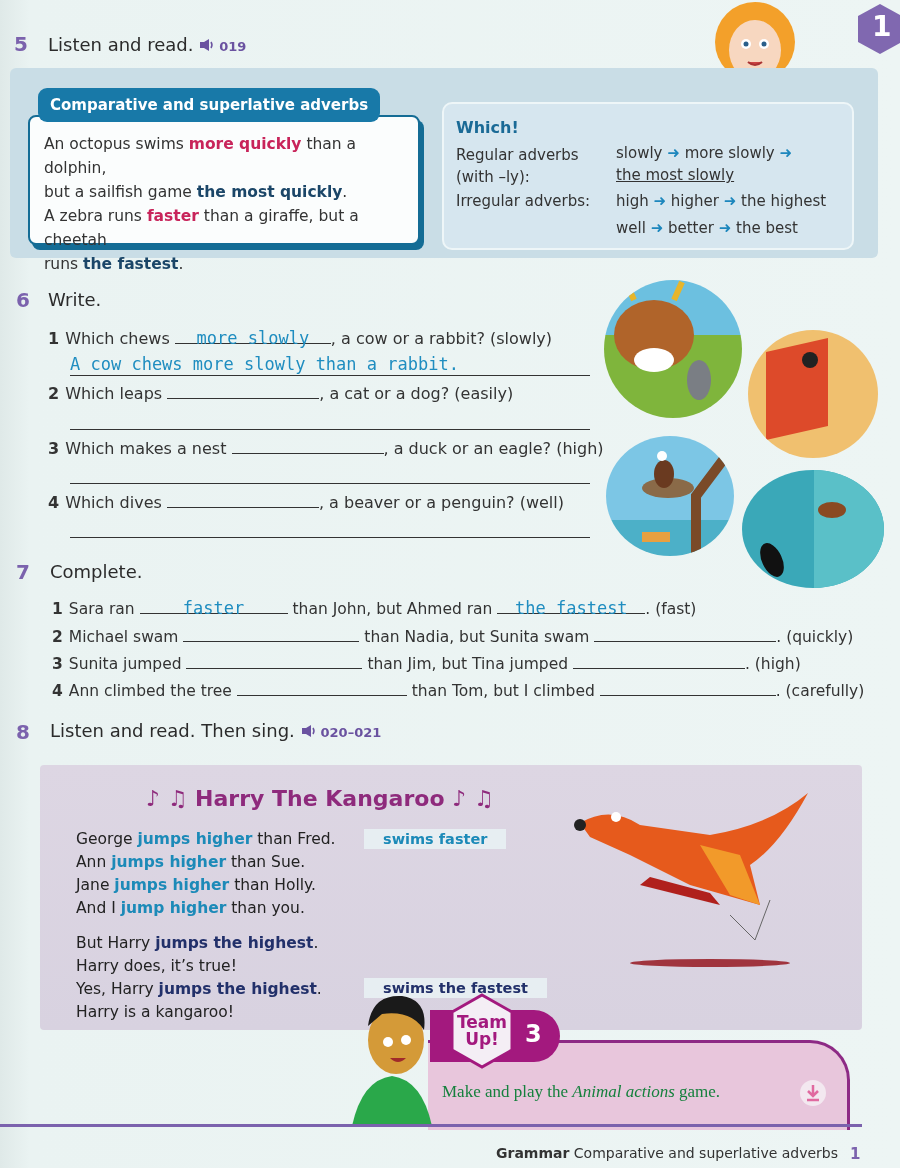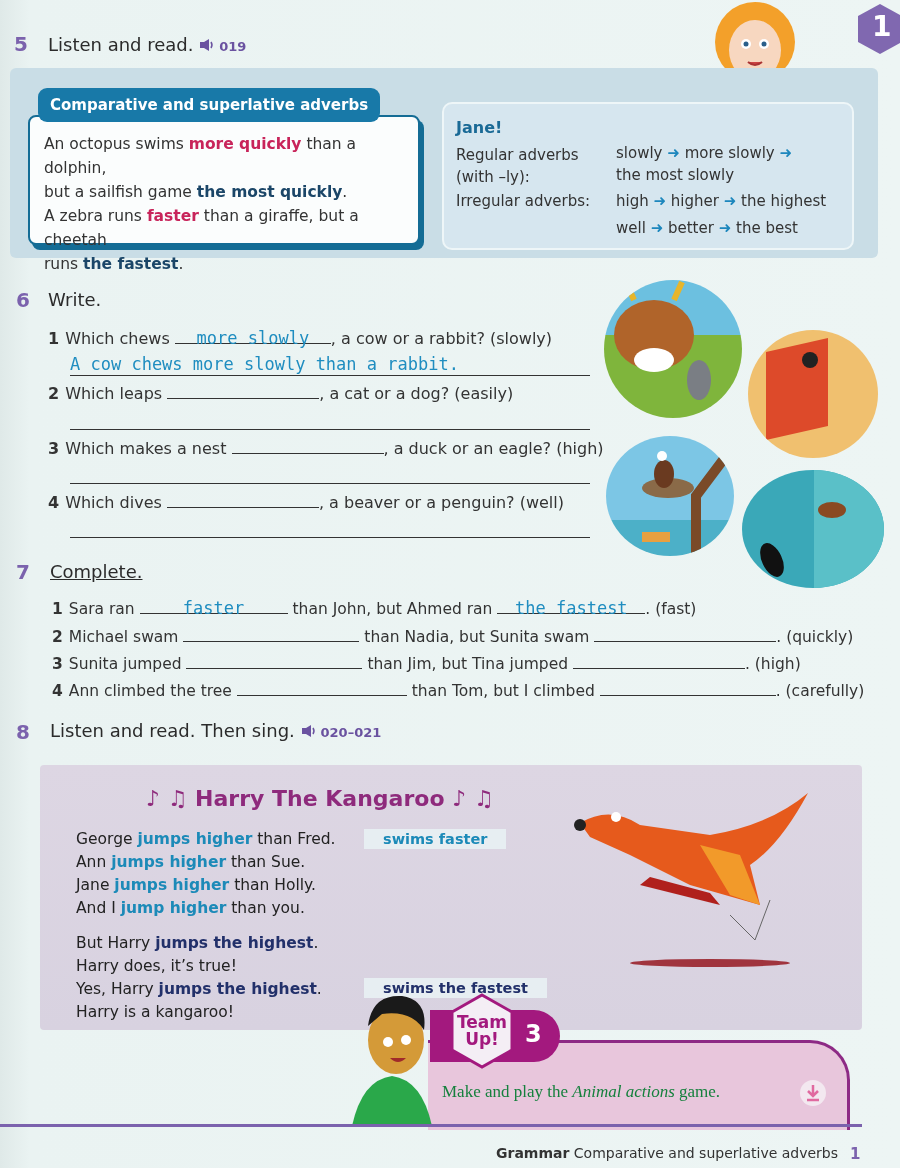--- a/index.html
+++ b/index.html
@@ -124,27 +124,27 @@
 <div class="rule-box"></div>
 <div class="rule-title">Comparative and superlative adverbs</div>
 <div class="rule-text">
   <div><span>An octopus swims </span><span class="hl-pink">more quickly</span><span> than a dolphin,</span></div>
   <div><span>but a sailfish game </span><span class="hl-navy">the most quickly</span><span>.</span></div>
   <div><span>A zebra runs </span><span class="hl-pink">faster</span><span> than a giraffe, but a cheetah</span></div>
   <div><span>runs </span><span class="hl-navy">the fastest</span><span>.</span></div>
 </div>
 
 <div class="look-box"></div>
-<div class="look-title">Jane!</div>
+<div class="look-title">Which!</div>
 <div class="look-row" style="left:456px;top:146px;">Regular adverbs</div>
 <div class="look-row" style="left:456px;top:168px;">(with –ly):</div>
 <div class="look-row" style="left:616px;top:144px;">
   <span>slowly</span> <span class="arrow">➜</span> <span>more slowly</span> <span class="arrow">➜</span>
 </div>
-<div class="look-row" style="left:616px;top:166px;">the most slowly</div>
+<div class="look-row" style="left:616px;top:166px;text-decoration:underline;">the most slowly</div>
 <div class="look-row" style="left:456px;top:192px;">Irregular adverbs:</div>
 <div class="look-row" style="left:616px;top:192px;">
   <span>high</span> <span class="arrow">➜</span> <span>higher</span> <span class="arrow">➜</span> <span>the highest</span>
 </div>
 <div class="look-row" style="left:616px;top:219px;">
   <span>well</span> <span class="arrow">➜</span> <span>better</span> <span class="arrow">➜</span> <span>the best</span>
 </div>
 
 <div class="num-badge" style="left:16px;top:288px;">6</div>
 <div class="ex-title" style="left:48px;top:289px;">Write.</div>
@@ -194,21 +194,21 @@
 </div>
 <div class="pic" style="left:742px;top:470px;width:142px;height:118px;background:#3aa8b8;">
   <svg width="142" height="118">
       <rect x="72" y="0" width="70" height="118" fill="#5ac0c8"></rect>
       <ellipse cx="30" cy="90" rx="10" ry="18" fill="#111" transform="rotate(-25 30 90)"></ellipse>
       <ellipse cx="90" cy="40" rx="14" ry="8" fill="#8a4a22"></ellipse>
     </svg>
 </div>
 
 <div class="num-badge" style="left:16px;top:560px;">7</div>
-<div class="ex-title" style="left:50px;top:561px;text-decoration:underline;">Complete.</div>
+<div class="ex-title" style="left:50px;top:561px;">Complete.</div>
 
 <div class="q-line" style="left:52px;top:598px;font-size:15.5px;">
   <span class="q-num">1</span><span>Sara ran </span><span class="blank hand" style="width:148px;text-align:center;">faster</span><span> than John, but Ahmed ran </span><span class="blank hand" style="width:148px;text-align:center;">the fastest</span><span>. (fast)</span>
 </div>
 <div class="q-line" style="left:52px;top:626px;font-size:15.5px;">
   <span class="q-num">2</span><span>Michael swam </span><span class="blank" style="width:176px;"></span><span> than Nadia, but Sunita swam </span><span class="blank" style="width:182px;"></span><span>. (quickly)</span>
 </div>
 <div class="q-line" style="left:52px;top:653px;font-size:15.5px;">
   <span class="q-num">3</span><span>Sunita jumped </span><span class="blank" style="width:176px;"></span><span> than Jim, but Tina jumped </span><span class="blank" style="width:172px;"></span><span>. (high)</span>
 </div>

